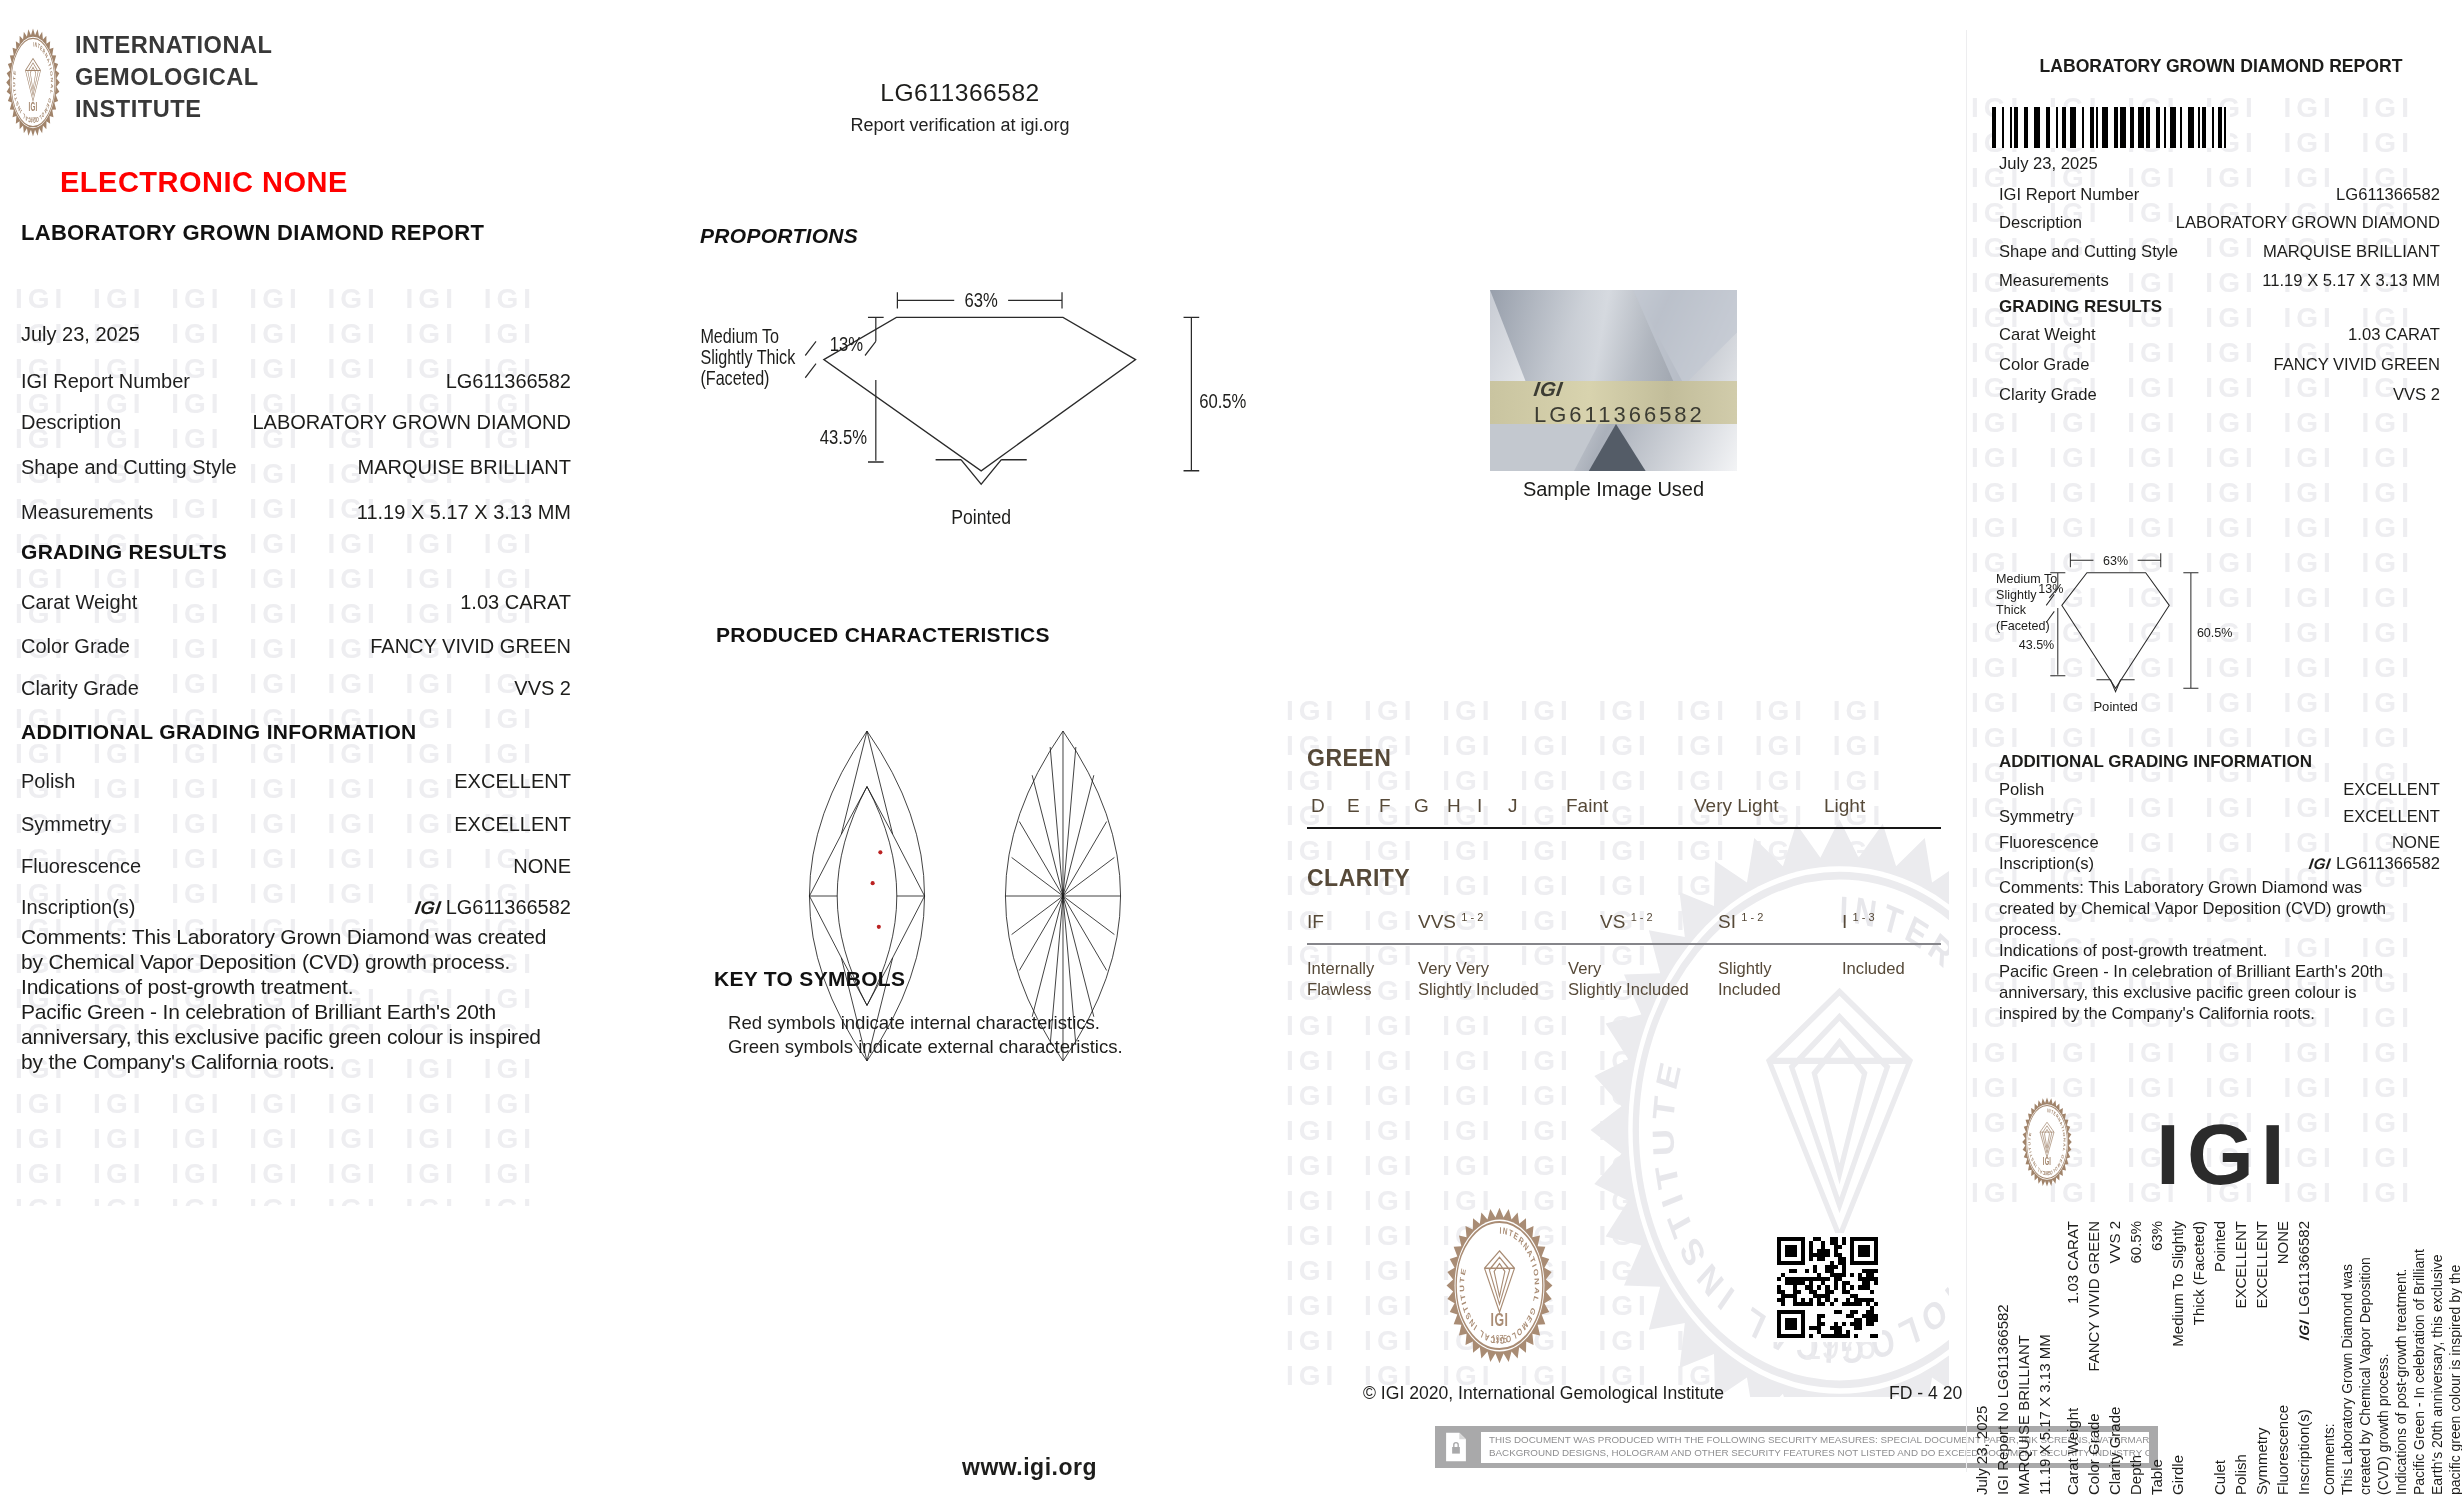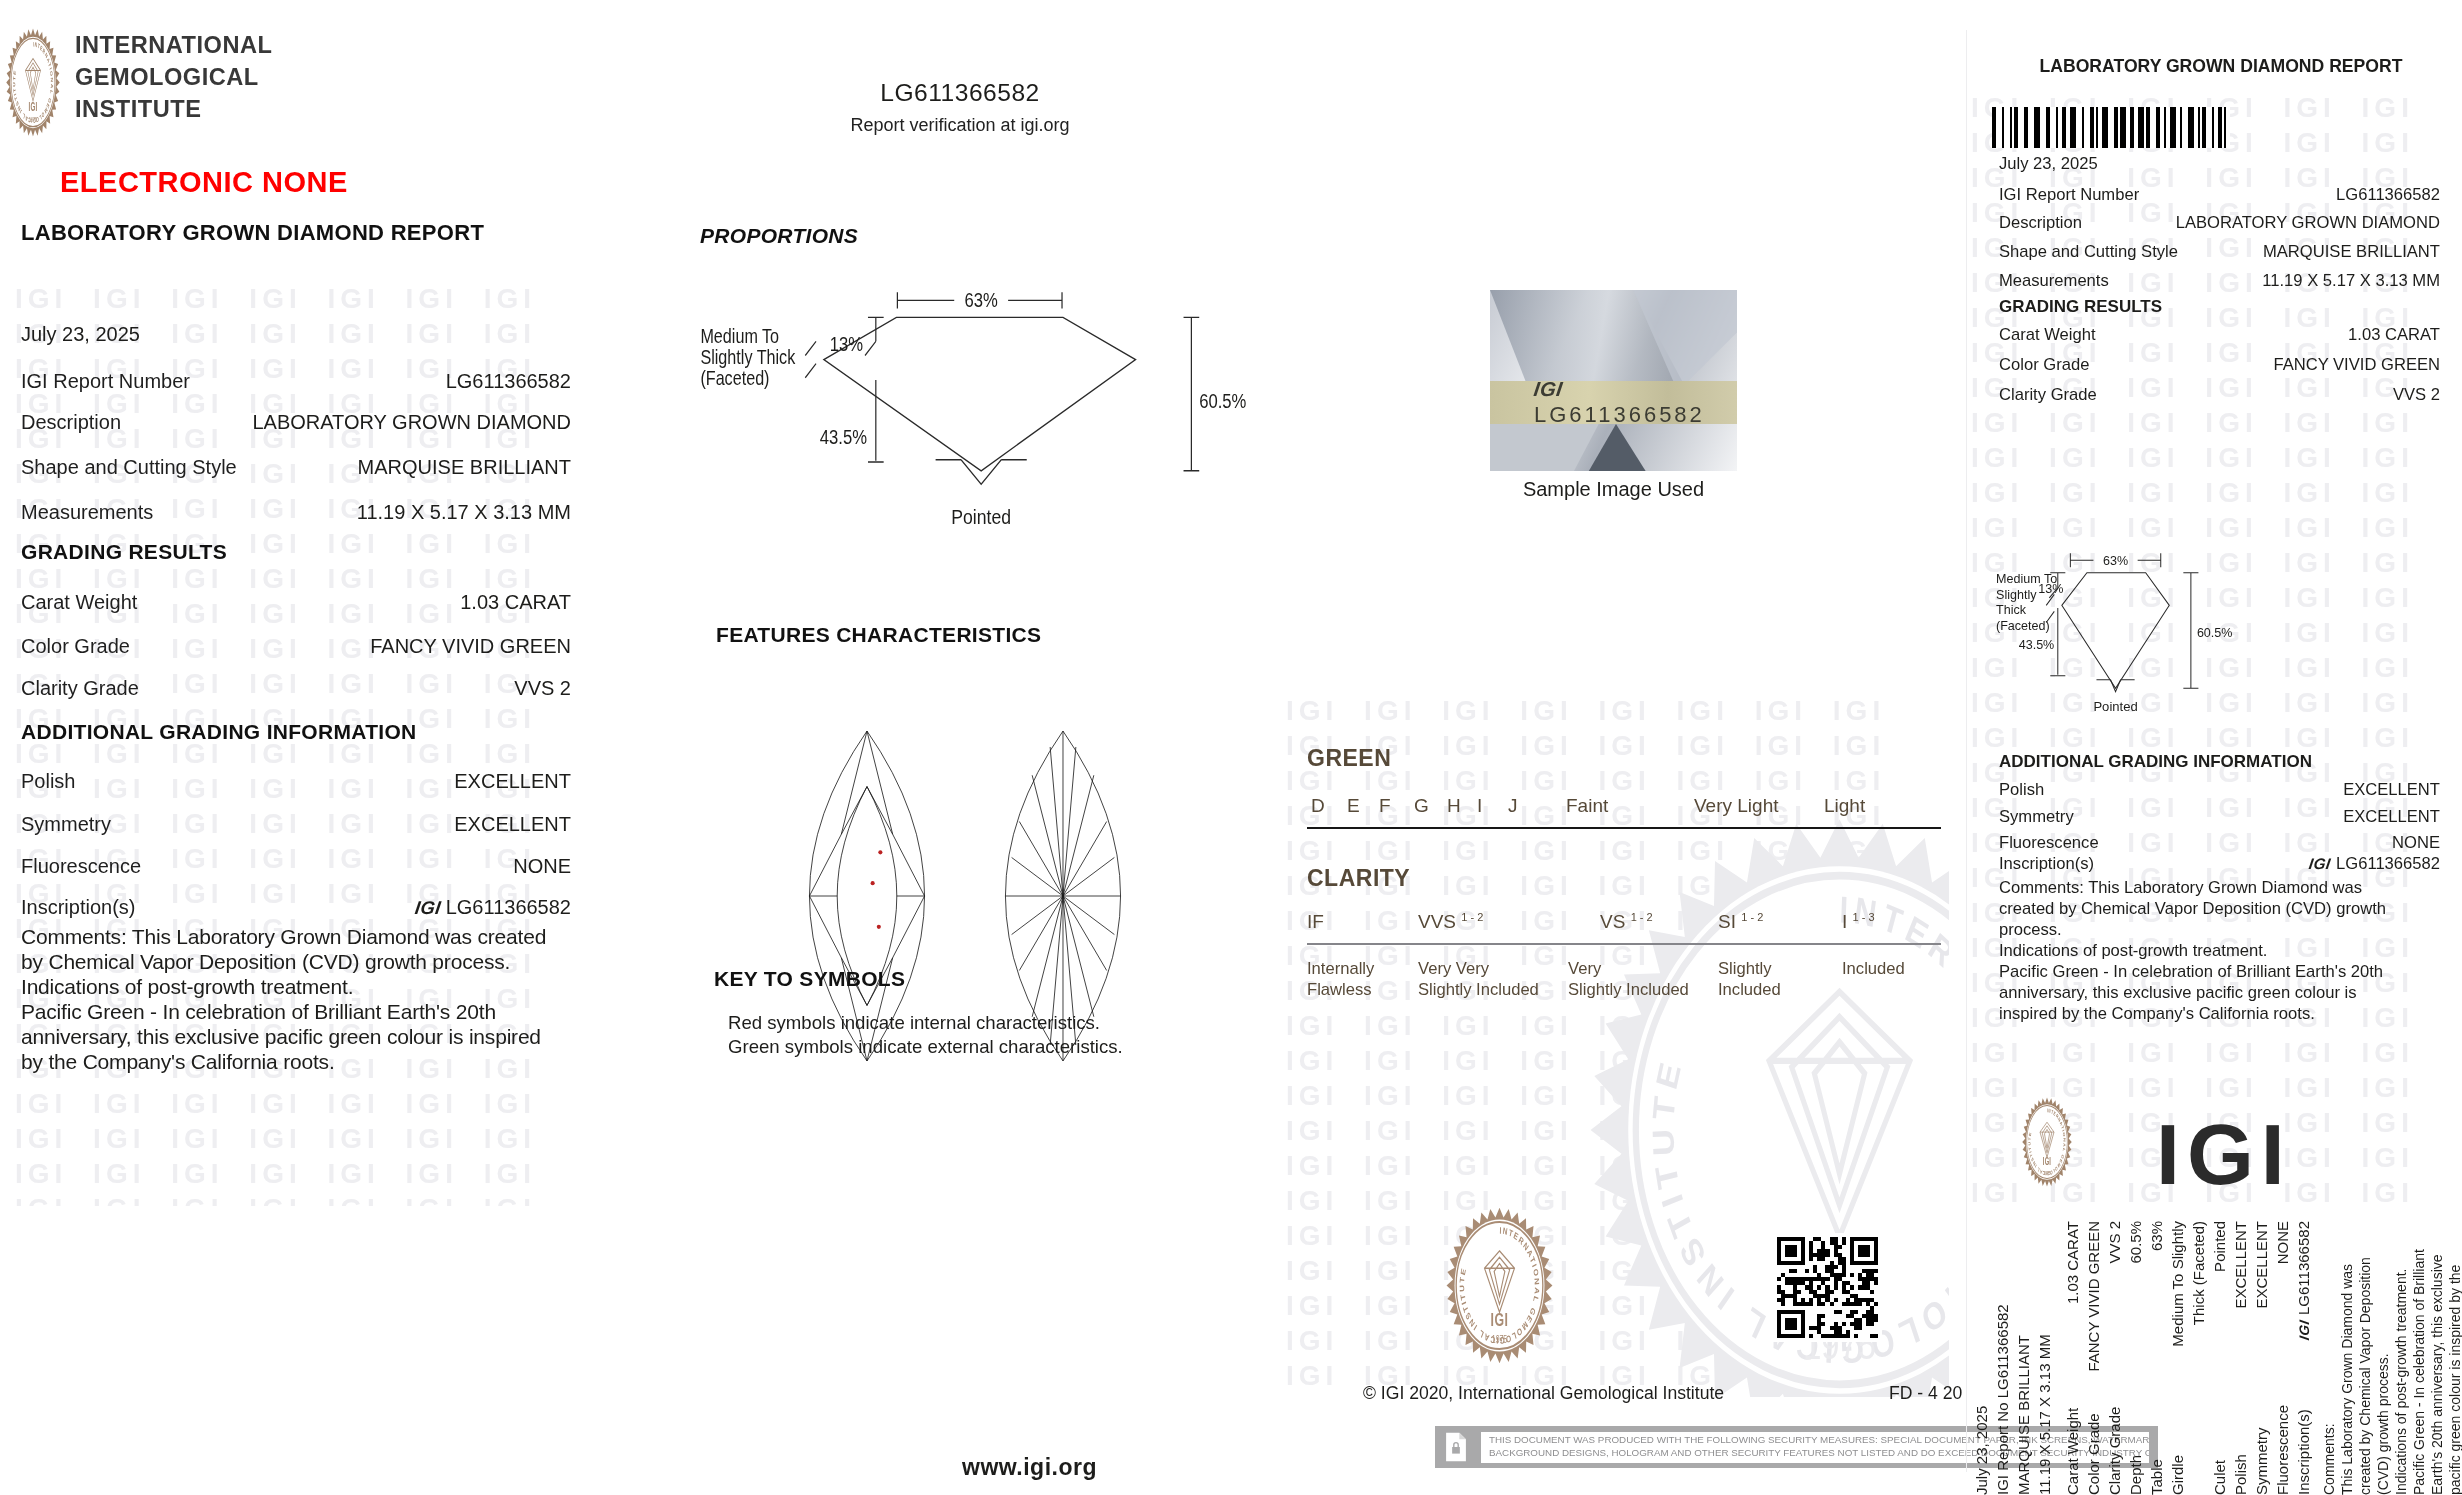--- a/index.html
+++ b/index.html
@@ -198,21 +198,21 @@
       <tspan x="60" dy="36">(Faceted)</tspan>
     </text>
     <path d="M418,152 L418,290 M402,292 L434,292"></path>
     <text x="400" y="262" text-anchor="end" stroke="none" fill="#1d1d1b" font-size="34">43.5%</text>
     <path d="M1046,45 L1078,45 M1062,45 L1062,307 M1046,307 L1078,307"></path>
     <text x="1078" y="200" stroke="none" fill="#1d1d1b" font-size="34">60.5%</text>
     <path d="M540,288 L592,288 M674,288 L726,288 M592,288 L633,330 L674,288"></path>
     <text x="633" y="398" text-anchor="middle" stroke="none" fill="#1d1d1b" font-size="36">Pointed</text>
   </svg>
 
-  <div class="abs h2" style="left:716px;top:623px;">FEATURES CHARACTERISTICS</div>
+  <div class="abs h2" style="left:716px;top:623px;">PRODUCED CHARACTERISTICS</div>
 
   <svg class="abs" viewBox="0 0 240 650" style="left:804px;top:729px;width:126px;height:334px;" fill="none" stroke="#1a1a1a" stroke-width="1.6">
     <path d="M120,4 Q232,165 232,325 Q232,485 120,646 Q8,485 8,325 Q8,165 120,4 Z"></path>
     <path d="M120,112 Q178,222 178,325 Q178,428 120,538 Q62,428 62,325 Q62,222 120,112 Z"></path>
     <path d="M120,4 L70,205 M120,4 L170,205 M120,112 L70,205 M120,112 L170,205
              M70,205 L8,325 M170,205 L232,325 M8,325 L62,325 M178,325 L232,325
              M70,445 L8,325 M170,445 L232,325 M120,538 L70,445 M120,538 L170,445
              M120,646 L70,445 M120,646 L170,445"></path>
     <circle cx="146" cy="240" r="4" fill="#bb2222" stroke="none"></circle>
     <circle cx="131" cy="300" r="4" fill="#bb2222" stroke="none"></circle>

